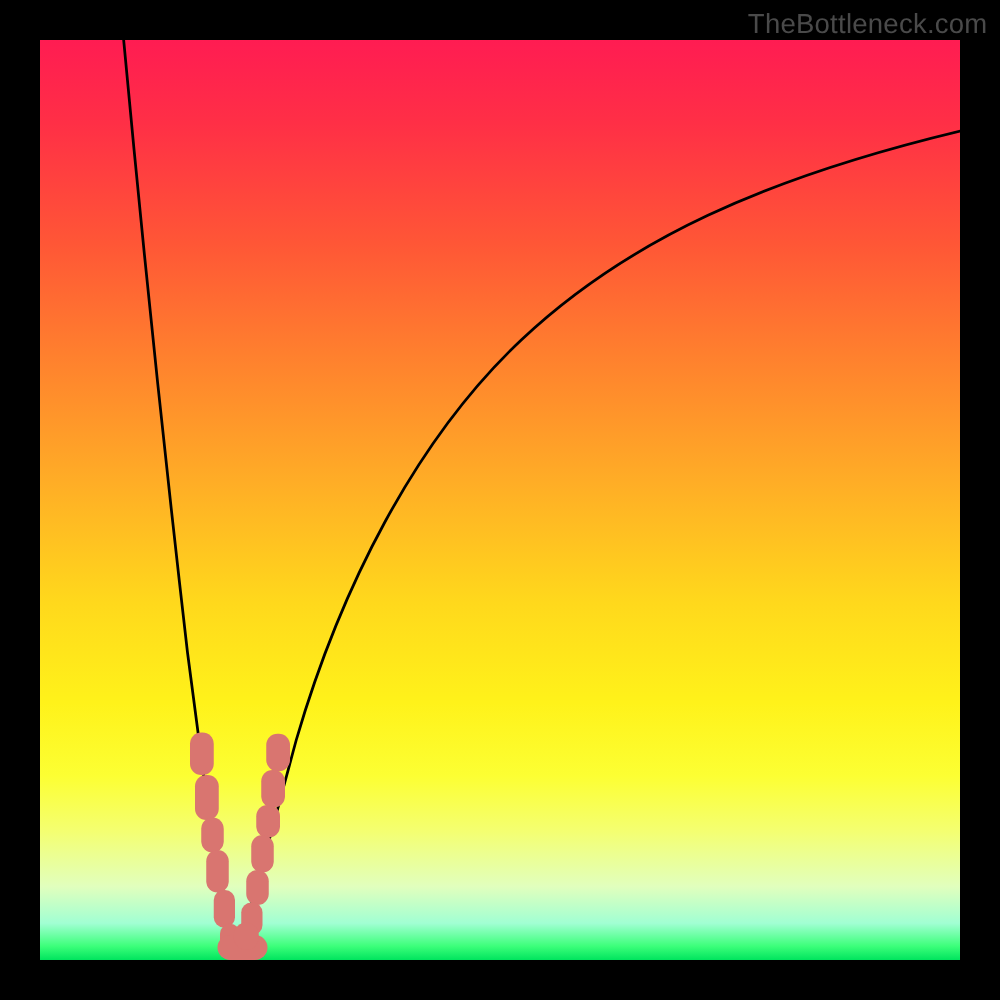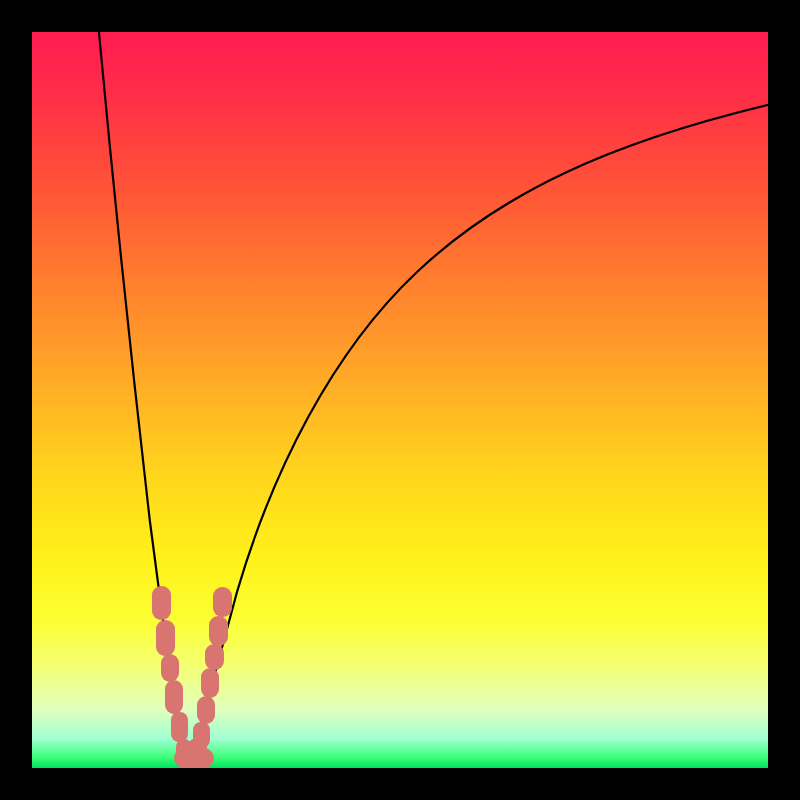--- a/index.html
+++ b/index.html
@@ -69,20 +69,21 @@
     stroke-linejoin: round;
   }
   .pill {
     fill: #d97570;
   }
 </style>
 </head>
 <body>
 
 <div class="frame">
+  <div class="watermark">TheBottleneck.com</div>
 
   <div class="plot-area">
     <div class="gradient"></div>
 
     <svg class="curve" viewBox="0 0 736 736" preserveAspectRatio="none">
 
       <path class="line" d="M 66 -10
                C 78 120, 96 300, 118 490
                C 128 570, 138 640, 145 695
                C 149 720, 152 732, 155 736"></path>

